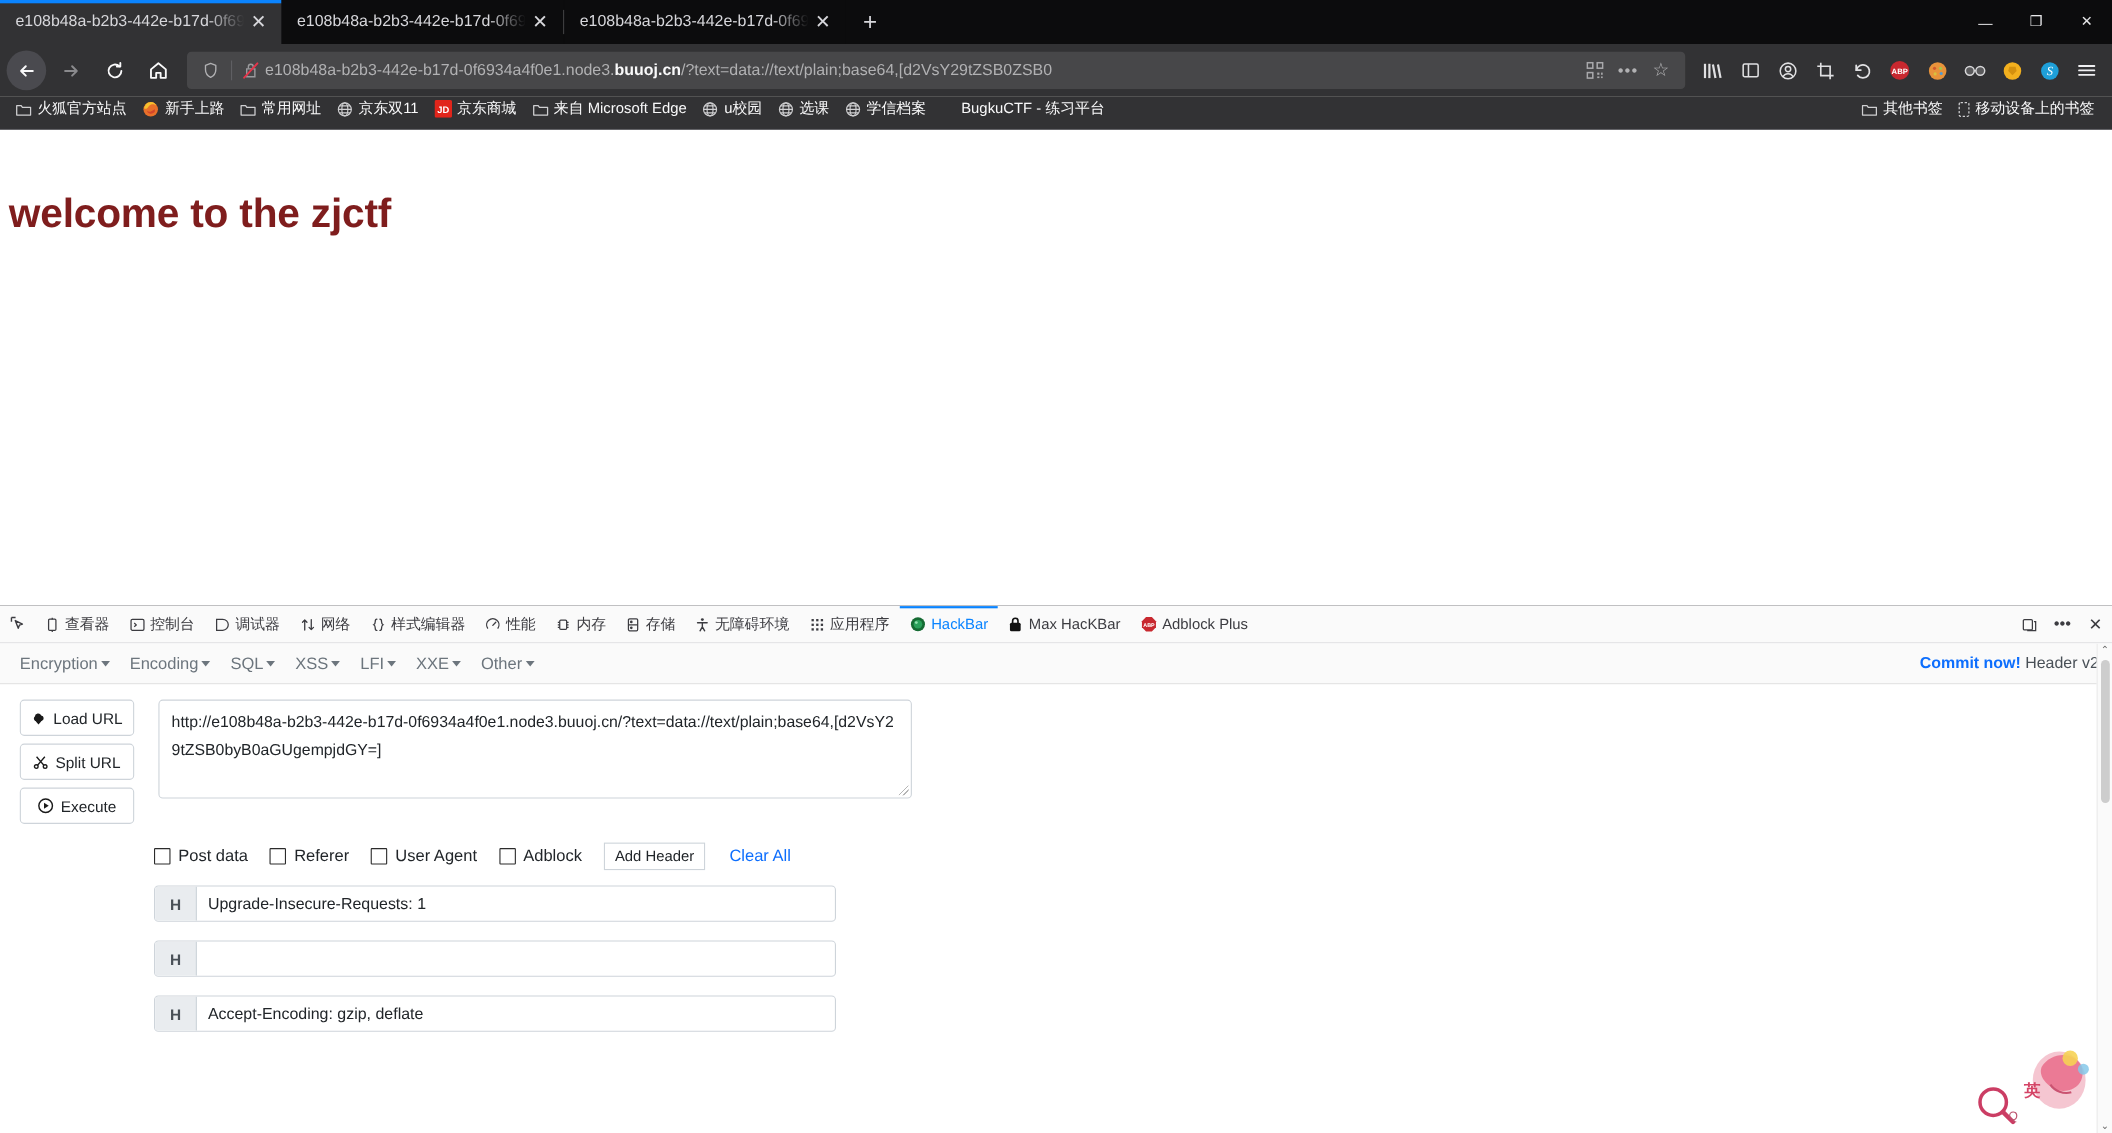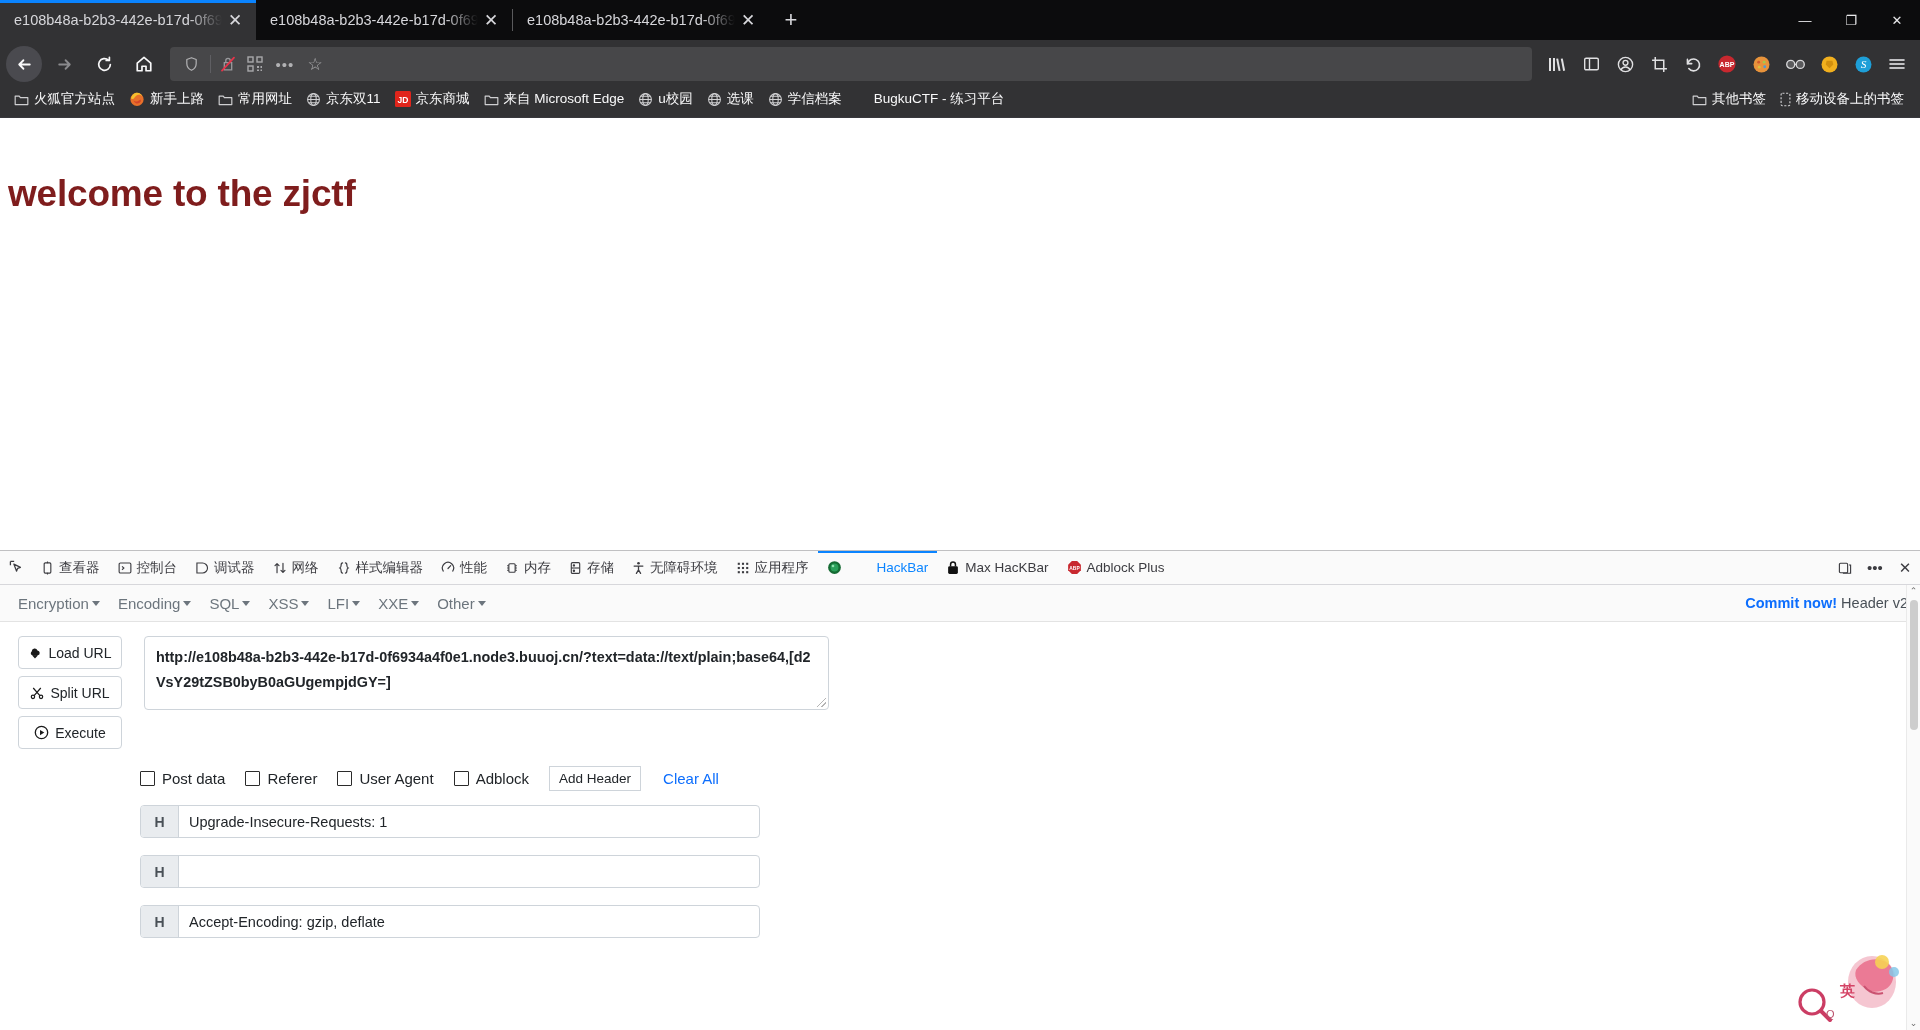--- a/index.html
+++ b/index.html
@@ -209,21 +209,21 @@
     flex: 0 0 32px;
   }
   .dt-tab {
     display: flex; align-items: center;
     padding: 0 9px;
     white-space: nowrap;
     position: relative;
     flex: 0 0 auto;
   }
   .dt-tab .dticon { margin-right: 5px; display: flex; align-items: center; }
-  .dt-tab.active { color: #0a84ff; gap: 30px; }
+  .dt-tab.active { color: #0a84ff; }
   .dt-tab.active::before {
     content: ""; position: absolute; left: 0; right: 0; top: 0;
     height: 2px; background: #0a84ff;
   }
   .dt-spacer { flex: 1 1 auto; }
   .dt-rbtn {
     width: 30px;
     display: flex; align-items: center; justify-content: center;
     color: #3c3c41; font-size: 15px;
     flex: 0 0 30px;
@@ -278,33 +278,32 @@
     display: flex; align-items: center; justify-content: center;
     font-size: 14px;
     color: #212529;
     margin-bottom: 7px;
     white-space: nowrap;
   }
   .hb-btn .hbi { margin-right: 6px; display: flex; align-items: center; }
   .hb-url {
     flex: 0 0 685px;
     width: 685px;
-    height: 74px;
+    height: 90px;
     margin-left: 22px;
     border: 1px solid #ced4da;
     border-radius: 4px;
     padding: 8px 11px;
     font-size: 14.4px;
     color: #212529;
     line-height: 1.75;
     background: #fff;
     position: relative;
     overflow: hidden;
     word-break: break-all;
-    font-weight: bold;
   }
   .hb-url::after {
     content: "";
     position: absolute;
     right: 2px; bottom: 2px;
     width: 9px; height: 9px;
     background:
       linear-gradient(135deg, transparent 45%, #b5b5b5 45%, #b5b5b5 55%, transparent 55%),
       linear-gradient(135deg, transparent 70%, #b5b5b5 70%, #b5b5b5 80%, transparent 80%);
   }
@@ -464,20 +463,21 @@
         </svg>
       </div>
       <div class="ub-divider"></div>
       <div class="ub-icon">
         <svg width="16" height="16" viewBox="0 0 16 16">
           <path d="M4.3 6.6h7.4v7.2H4.3z" fill="none" stroke="#9a9a9d" stroke-width="1.3"></path>
           <path d="M5.8 6.5V4.6a2.2 2.2 0 0 1 4.4 0v1.9" fill="none" stroke="#9a9a9d" stroke-width="1.3"></path>
           <path d="M2 14.6 14 1.6" stroke="#e5344a" stroke-width="1.8" stroke-linecap="round"></path>
         </svg>
       </div>
+      <div class="urltext"><span>e108b48a-b2b3-442e-b17d-0f6934a4f0e1.node3.</span><b>buuoj.cn</b><span>/?text=data://text/plain;base64,[d2VsY29tZSB0ZSB0</span></div>
 
       <div class="ub-right">
         <div class="ub-icon">
           <svg width="16" height="16" viewBox="0 0 16 16" fill="#a8a8ab">
             <rect x="1" y="1" width="5" height="5" fill="none" stroke="#a8a8ab" stroke-width="1.4"></rect>
             <rect x="10" y="1" width="5" height="5" fill="none" stroke="#a8a8ab" stroke-width="1.4"></rect>
             <rect x="1" y="10" width="5" height="5" fill="none" stroke="#a8a8ab" stroke-width="1.4"></rect>
             <rect x="10" y="10" width="2" height="2"></rect>
               <rect x="13.5" y="10" width="1.5" height="2"></rect>
             <rect x="10" y="13.5" width="2" height="1.5"></rect>

